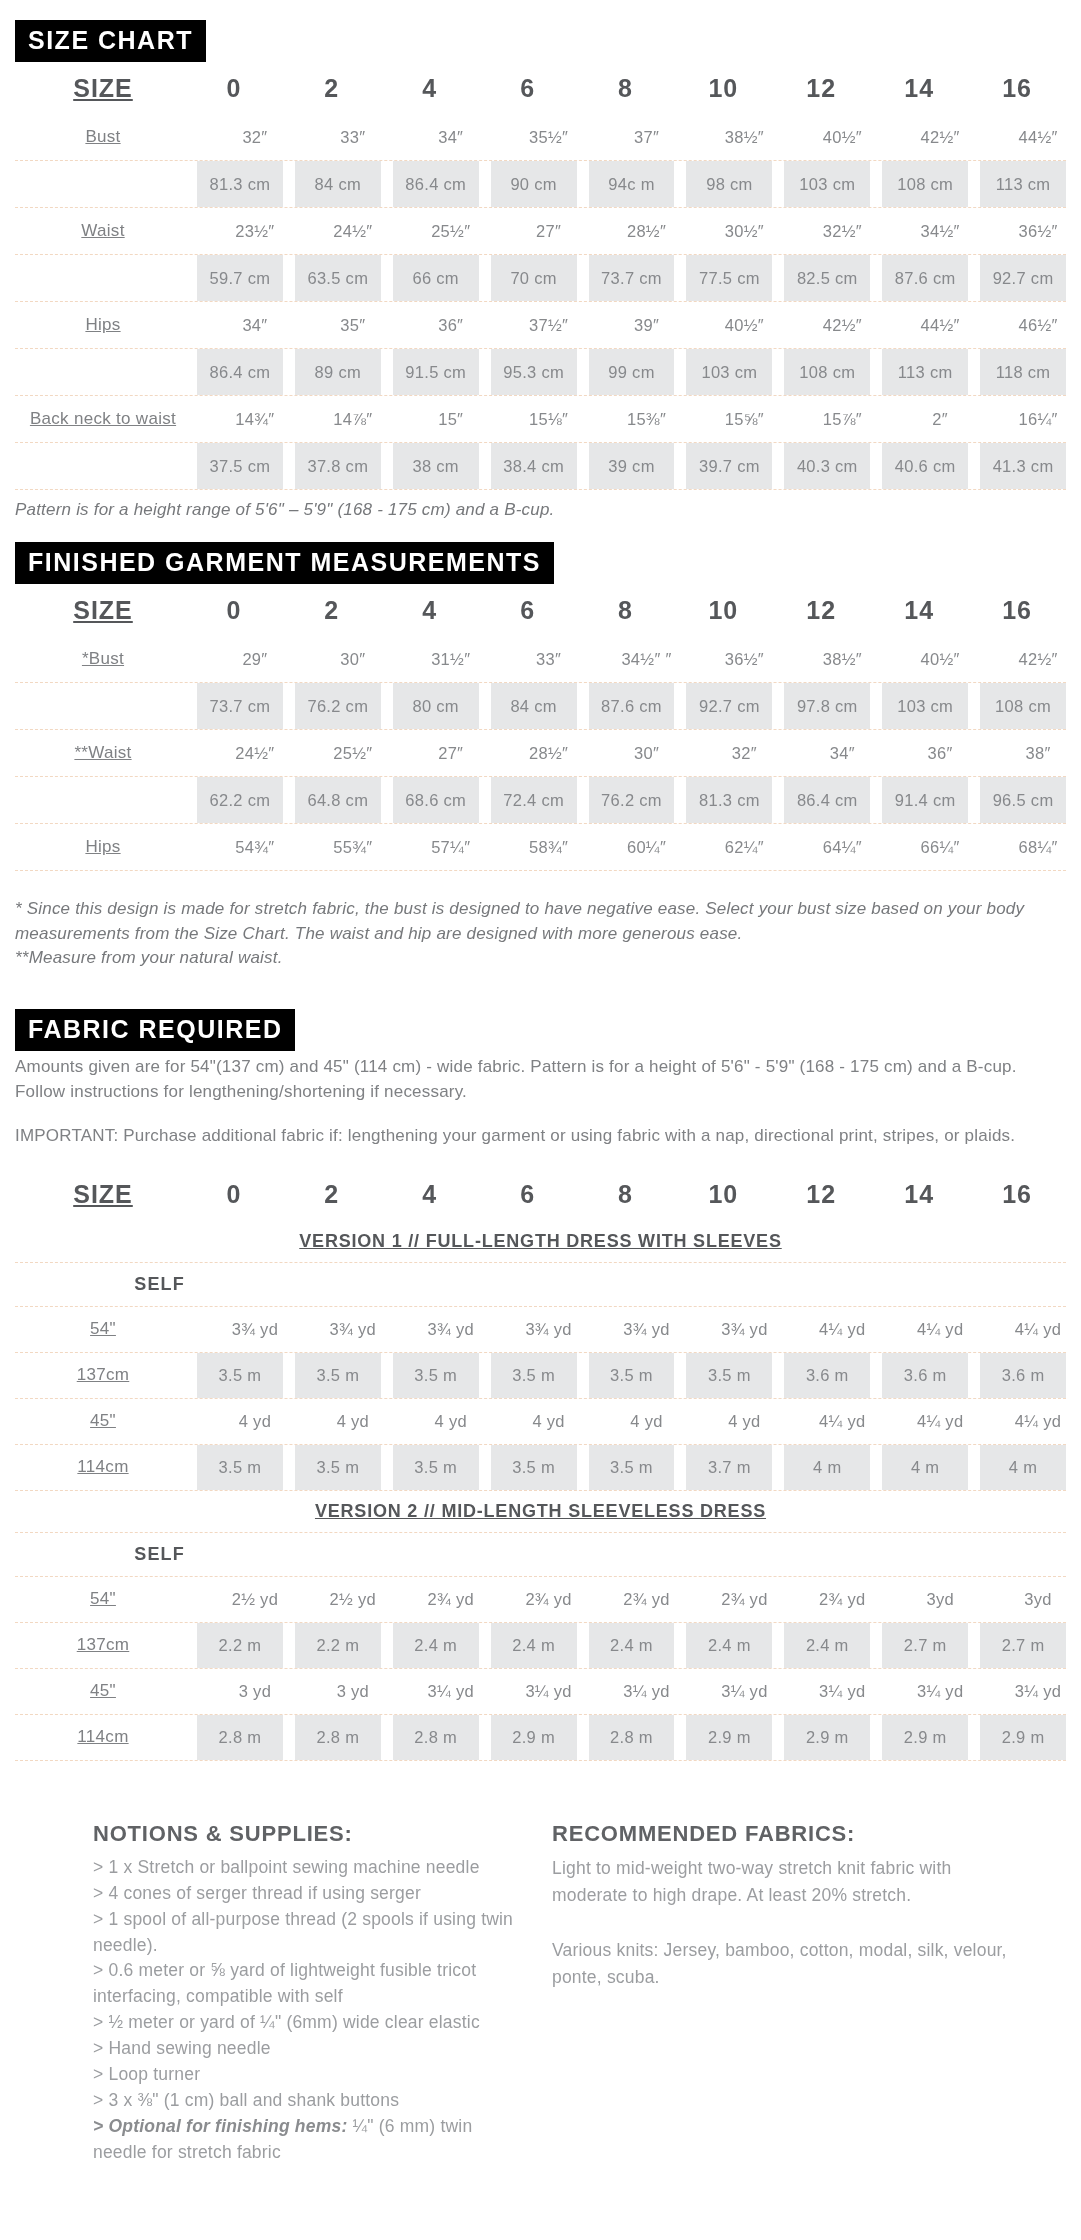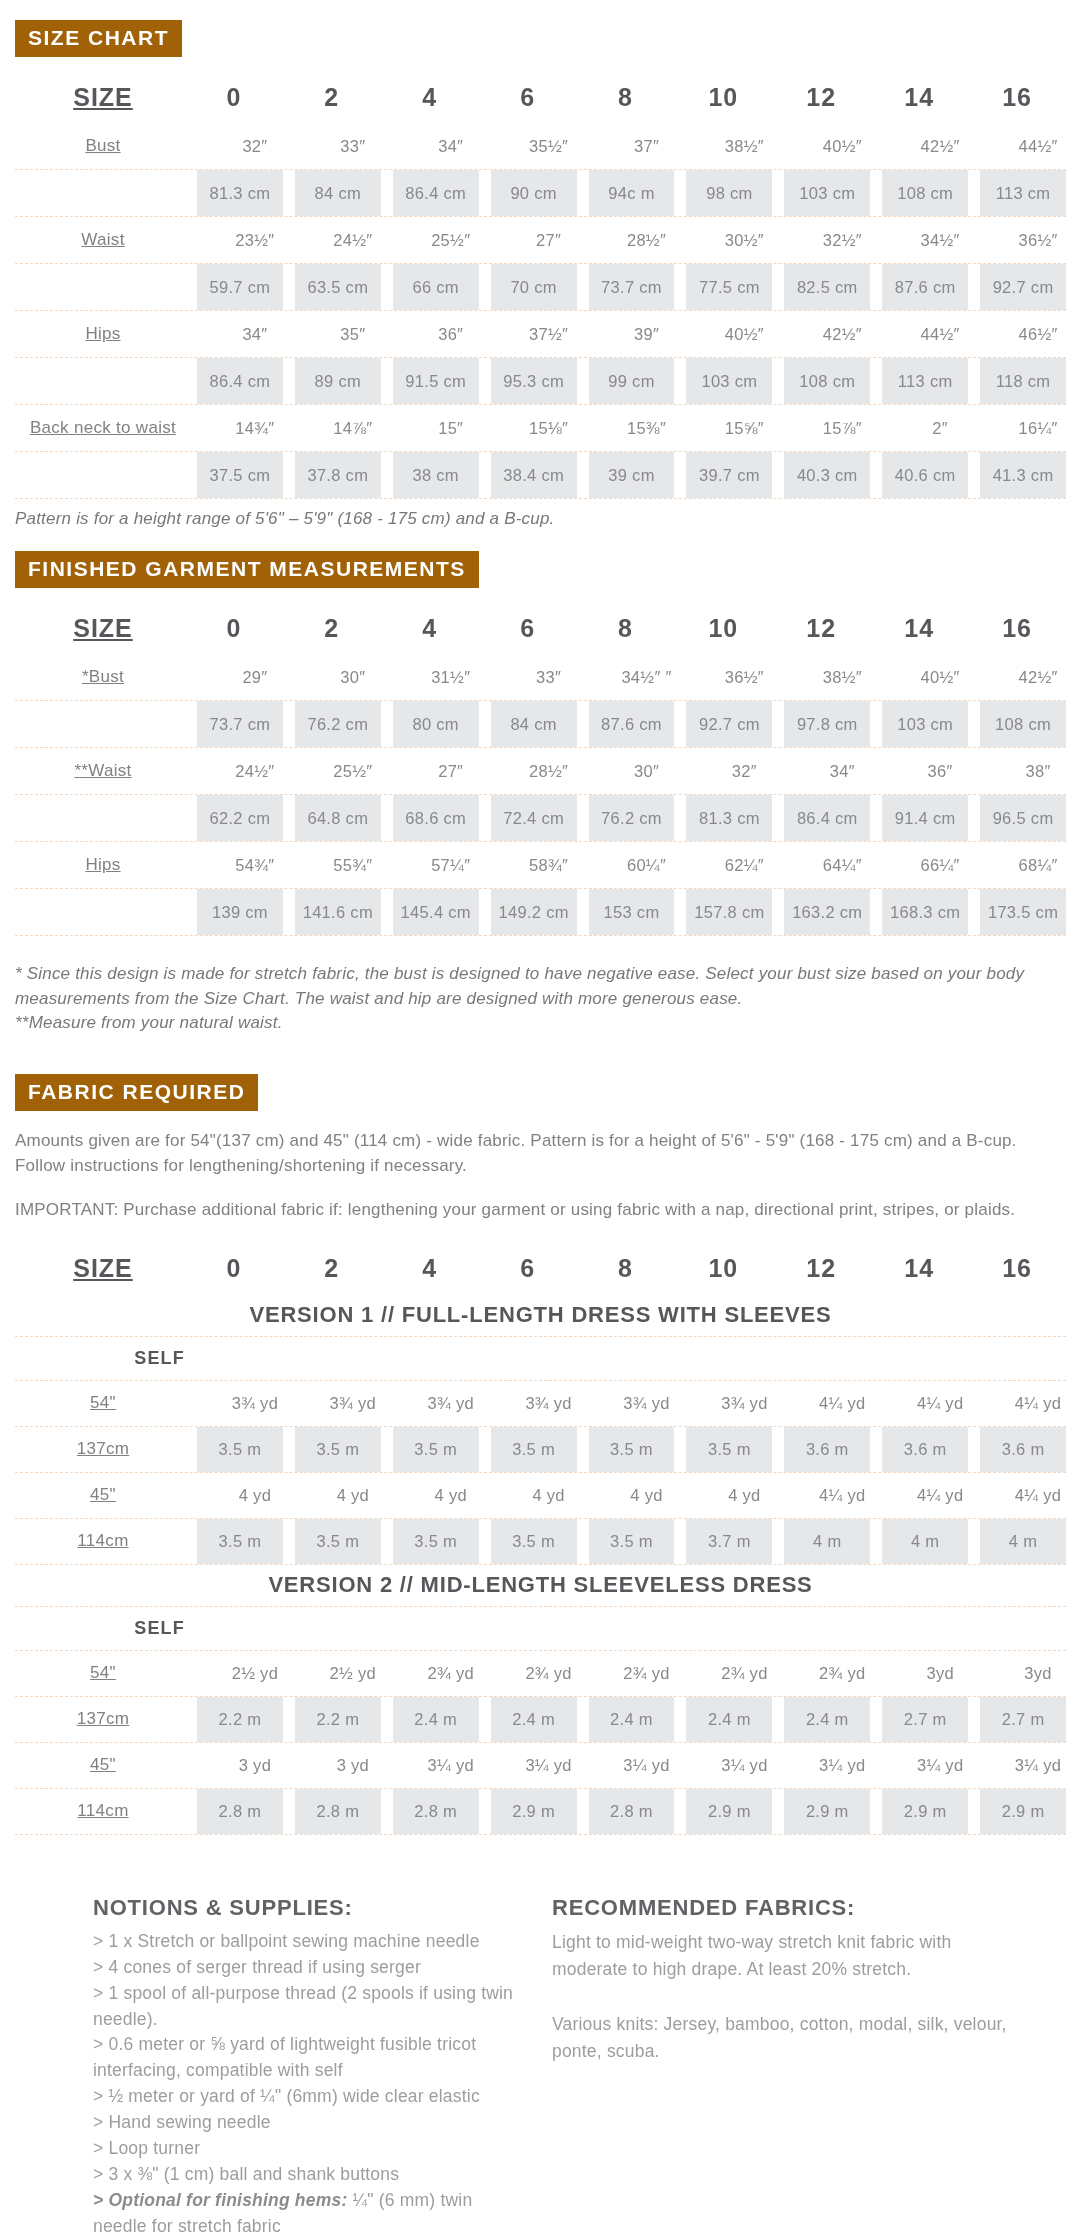--- a/index.html
+++ b/index.html
@@ -9,27 +9,27 @@
     min-height: 2240px;
     font-family: "Liberation Sans", sans-serif;
     color: #87898c;
     -webkit-font-smoothing: antialiased;
   }
   .page { width: 1081px; padding: 20px 15px 40px 15px; }
 
   
   .banner {
     display: inline-block;
-    background: #a16207;
+    background: #000000;
     color: #ffffff;
-    font-size: 21px;
+    font-size: 25px;
     font-weight: bold;
     letter-spacing: 1.5px;
     padding: 6px 13px 7px 13px;
-    margin-bottom: 14px;
+    margin-bottom: 0;
   }
 
   
   .mtable { width: 100%; }
   .grid-row {
     display: grid;
     grid-template-columns: 170px repeat(9, 1fr);
     align-items: center;
     border-bottom: 1px dashed #f2d8c2;
   }
@@ -38,21 +38,21 @@
   .header-row { height: 52px; border-bottom: none; }
   .header-row .size-head { font-size: 25px; font-weight: bold; color: #55575a; letter-spacing: 1px; }
   .header-row .label.size-head { font-size: 25px; }
   .in-row  { height: 47px; background: #ffffff; gap: 42px; }
   .cm-row  { height: 47px; gap: 12px; }
   .cm-row .shaded { background: #e6e7e8; height: 100%; display: flex; align-items: center; justify-content: center; }
 
   
   .f-row { height: 46px; }
   .version-row { height: 42px; grid-template-columns: 1fr; }
-  .version-title { text-align: center; font-size: 22px; font-weight: bold; color: #55575a; letter-spacing: 0.8px; }
+  .version-title { text-align: center; font-size: 18px; font-weight: bold; color: #55575a; letter-spacing: 0.8px; text-decoration: underline; }
   .self-row { height: 44px; }
   .self-label { font-size: 18px; font-weight: bold; color: #55575a; letter-spacing: 1.2px; padding-left: 6px; text-align: right; }
 
   
   .note-italic {
     font-style: italic;
     font-size: 17px;
     color: #76787b;
     margin: 10px 0 22px 0;
     letter-spacing: 0.2px;
@@ -267,32 +267,20 @@
         <div class="cell label">Hips</div>
         <div class="cell">54¾″</div>
         <div class="cell">55¾″</div>
         <div class="cell">57¼″</div>
         <div class="cell">58¾″</div>
         <div class="cell">60¼″</div>
         <div class="cell">62¼″</div>
         <div class="cell">64¼″</div>
         <div class="cell">66¼″</div>
         <div class="cell">68¼″</div>
-      </div>
-      <div class="grid-row cm-row">
-        <div class="cell label"></div>
-        <div class="cell shaded">139 cm</div>
-        <div class="cell shaded">141.6 cm</div>
-        <div class="cell shaded">145.4 cm</div>
-        <div class="cell shaded">149.2 cm</div>
-        <div class="cell shaded">153 cm</div>
-        <div class="cell shaded">157.8 cm</div>
-        <div class="cell shaded">163.2 cm</div>
-        <div class="cell shaded">168.3 cm</div>
-        <div class="cell shaded">173.5 cm</div>
       </div>
     </div>
   <div class="note-italic fg-note">
     <div>* Since this design is made for stretch fabric, the bust is designed to have negative ease. Select your bust size based on your body measurements from the Size Chart. The waist and hip are designed with more generous ease.</div>
     <div>**Measure from your natural waist.</div>
   </div>
 
   
   <div class="banner">FABRIC REQUIRED</div>
   <div class="para" style="margin-top:4px;">Amounts given are for 54"(137 cm) and 45" (114 cm) - wide fabric. Pattern is for a height of 5'6" - 5'9" (168 - 175 cm) and a B-cup. Follow instructions for lengthening/shortening if necessary.</div>

